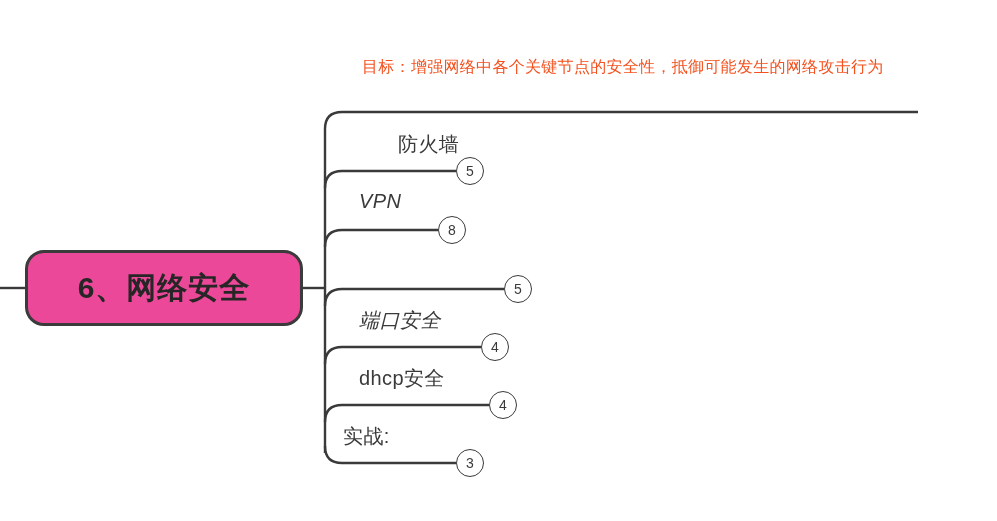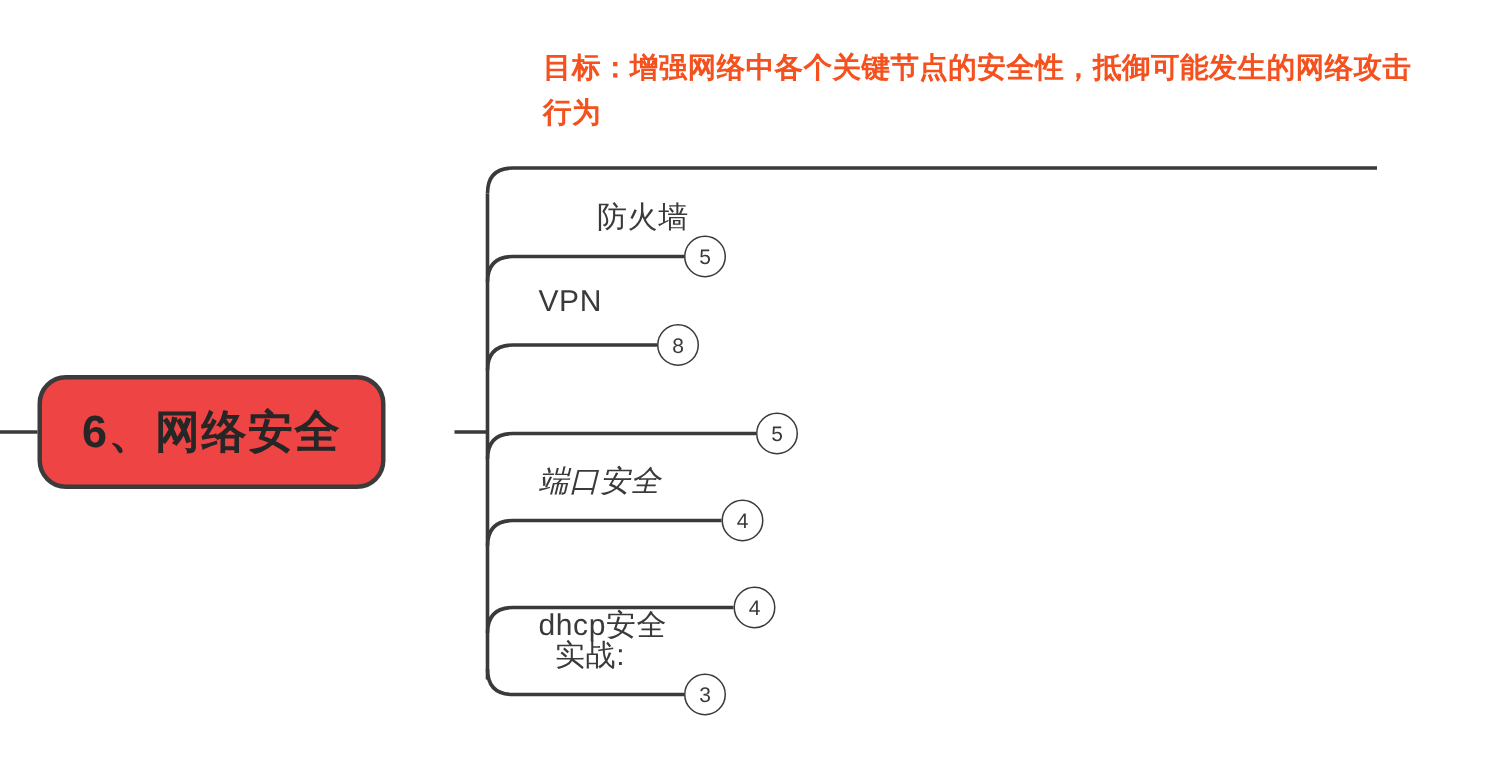--- a/index.html
+++ b/index.html
@@ -32,49 +32,48 @@
   }
   .layer-svg * {
     pointer-events: auto;
   }
 
   
   .root-node {
     position: absolute;
     left: 25px;
     top: 250px;
-    width: 232px;
+    width: 278px;
     height: 76px;
     box-sizing: border-box;
-    background: #ef4444;
+    background: #ec4899;
     border: 3px solid #3b3b3b;
     border-radius: 19px;
     display: flex;
     align-items: center;
     justify-content: center;
   }
   .root-label {
     font-size: 30px;
     font-weight: bold;
     color: #262626;
     letter-spacing: 1px;
     white-space: nowrap;
   }
 
   
   .goal-text {
     position: absolute;
     left: 362px;
-    top: 31px;
+    top: 52px;
     width: 590px;
     color: #f4511e;
-    font-size: 19px;
+    font-size: 16px;
     line-height: 30px;
     letter-spacing: 0.3px;
-    font-weight: bold;
   }
 
   
   .topic-label {
     position: absolute;
     font-size: 20px;
     color: #3a3a3a;
     white-space: nowrap;
     letter-spacing: 0.4px;
   }
@@ -125,24 +124,24 @@
     </g>
   </svg>
 
   <div class="root-node">
     <span class="root-label">6、网络安全</span>
   </div>
 
   <div class="goal-text">目标：增强网络中各个关键节点的安全性，抵御可能发生的网络攻击行为</div>
 
   <div class="topic-label" style="left:359px; top:131px;margin-left:39px;">防火墙</div>
-  <div class="topic-label" style="left:359px; top:190px;">VPN</div>
+  <div class="topic-label" style="left:359px; top:190px;font-style:italic;">VPN</div>
   <div class="topic-label" style="left:359px; top:307px;font-style:italic;">端口安全</div>
-  <div class="topic-label" style="left:359px; top:365px;margin-top:38px;">dhcp安全</div>
-  <div class="topic-label" style="left:370px; top:423px;">实战:</div>
+  <div class="topic-label" style="left:359px; top:365px;">dhcp安全</div>
+  <div class="topic-label" style="left:343px; top:423px;">实战:</div>
 
   <div class="badge" style="left:456px; top:157px;">5</div>
   <div class="badge" style="left:438px; top:216px;">8</div>
   <div class="badge" style="left:504px; top:275px;">5</div>
   <div class="badge" style="left:481px; top:333px;">4</div>
   <div class="badge" style="left:489px; top:391px;">4</div>
   <div class="badge" style="left:456px; top:449px;">3</div>
 
 </div>
 

